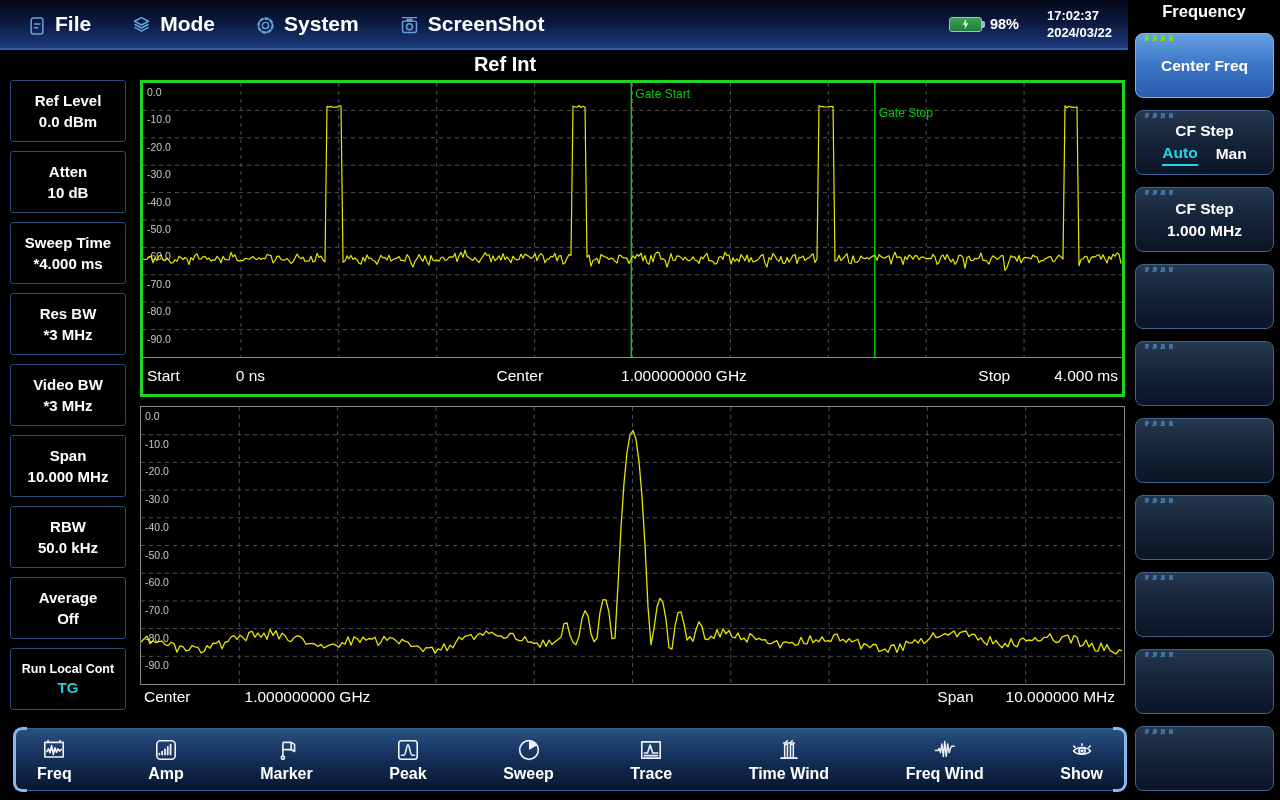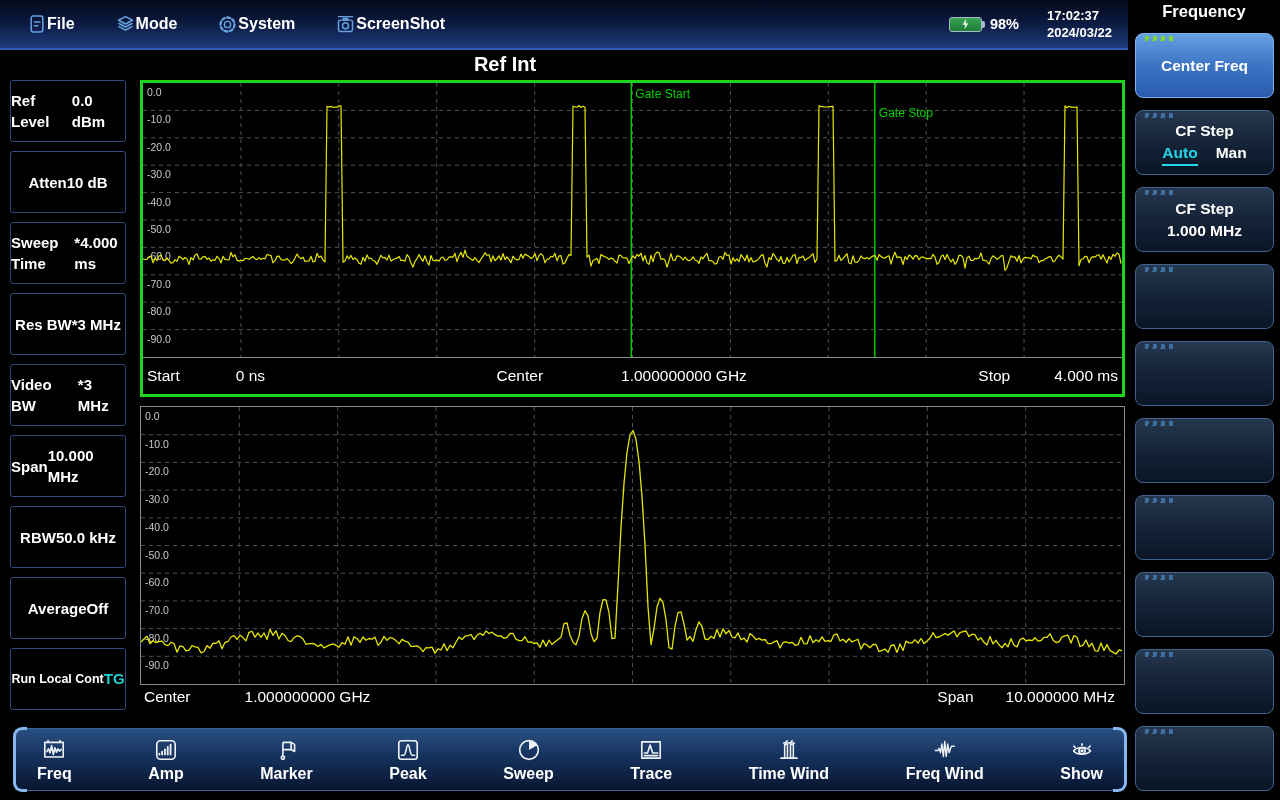--- a/index.html
+++ b/index.html
@@ -4,47 +4,47 @@
 <style>
 *{margin:0;padding:0;box-sizing:border-box}
 html,body{width:1280px;height:800px;background:#000;font-family:"Liberation Sans",sans-serif;overflow:hidden}
 body{position:relative}
 
 
 .topbar{position:absolute;left:0;top:0;width:1128px;height:50px;
   background:linear-gradient(180deg,#04081a 0%,#0c1a40 48%,#1c3a7c 100%);
   border-bottom:2px solid #2d5cb0;display:flex;align-items:center}
 .menus{display:flex;align-items:center;gap:40px;padding-left:27px}
-.menu{display:flex;align-items:center;color:#fff;font-weight:bold;font-size:16px;cursor:default}
+.menu{display:flex;align-items:flex-end;gap:8px;color:#fff;font-weight:bold;font-size:21px;cursor:default}
 .menu svg{display:block}
 .status{margin-left:auto;display:flex;align-items:center;padding-right:16px}
 .battery{position:relative;width:33px;height:15px;border:1.5px solid #a9b9cd;border-radius:3px;
   background:linear-gradient(180deg,#37a552,#1e7d38);display:flex;align-items:center;justify-content:center}
 .battery::after{content:'';position:absolute;right:-4.5px;top:3px;width:3px;height:7px;background:#a9b9cd;border-radius:0 2px 2px 0}
 .pct{color:#fff;font-weight:bold;font-size:14.5px;margin-left:8px}
 .clock{margin-left:28px;color:#fff;font-weight:bold;font-size:13px;line-height:17px}
 
 
 .left-panel{position:absolute;left:10px;top:80px;width:116px}
 .lbtn{width:116px;height:62px;margin-bottom:9px;background:#000;border:1px solid #2d4b7c;border-radius:3px;
-  display:flex;flex-direction:row;justify-content:center;align-items:center;
+  display:flex;flex-direction:column;justify-content:center;align-items:center;
   color:#fff;font-weight:bold;font-size:15px;line-height:21px;cursor:default}
 .lbtn .small{font-size:12.5px;line-height:18px}
 .lbtn .cyan{color:#1bd2d2;line-height:20px}
 
 
 .right-panel{position:absolute;left:1128px;top:0;width:152px;height:800px;background:#000}
 .rp-title{margin-top:2px;text-align:center;color:#fff;font-weight:bold;font-size:16.5px}
 .rp-buttons{position:absolute;top:33px;left:7px;width:139px}
 .rbtn{position:relative;height:65px;margin-bottom:12px;border-radius:8px;border:1px solid #40648e;
   background:linear-gradient(180deg,#26384f 0%,#16253a 45%,#0a1526 100%);
   display:flex;flex-direction:column;justify-content:center;align-items:center;
   color:#fff;font-weight:bold;font-size:15.5px;line-height:22px;cursor:default}
 .rbtn.active{background:linear-gradient(180deg,#65a1e3 0%,#3c74c4 50%,#2a5cac 100%);border-color:#7fb0e8}
-.rbtn-row{display:flex;gap:18px;align-items:flex-start}
+.rbtn-row{display:flex;gap:18px;align-items:center}
 .opt-auto{color:#23d6e8;border-bottom:2.5px solid #23d6e8;padding-bottom:0px}
 .hatch{position:absolute;top:2px;left:9px;width:28px;height:5px}
 .hatch.green{background:repeating-linear-gradient(100deg,#7fd42f 0 4px,transparent 4px 8px)}
 .hatch.blue{background:repeating-linear-gradient(100deg,#3f6f9f 0 4px,transparent 4px 8px)}
 
 
 .ref-int{position:absolute;left:440px;top:53px;width:130px;text-align:center;color:#fff;font-weight:bold;font-size:20px}
 .top-chart{position:absolute;left:140px;top:80px;width:985px;height:317px;border:3px solid #1fd41f;background:#000;
   display:flex;flex-direction:column}
 .top-plot{height:274px;position:relative}

